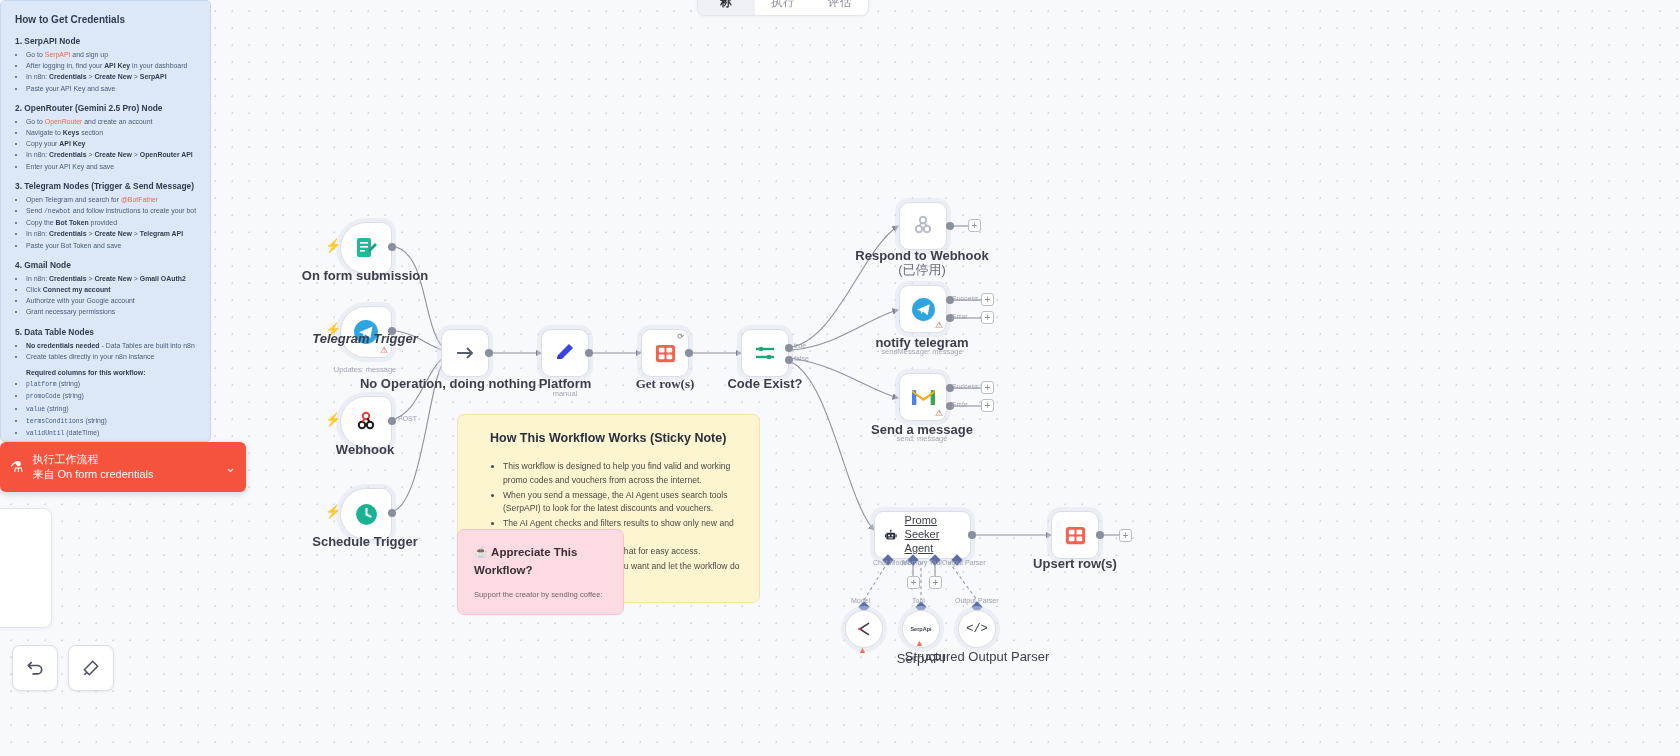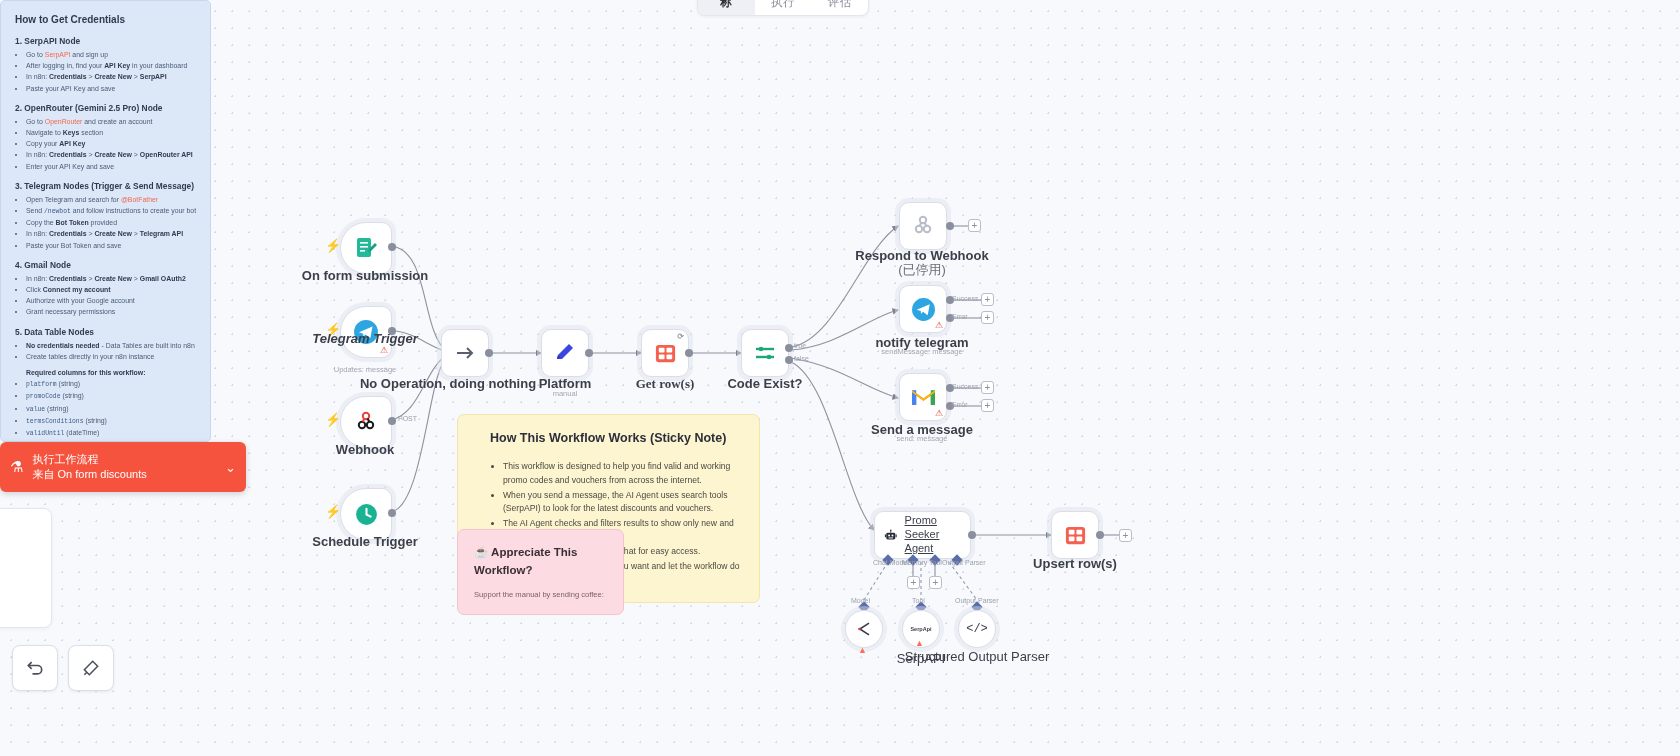--- a/index.html
+++ b/index.html
@@ -419,21 +419,21 @@
       <li>All results are displayed in the chat for easy access.</li>
       <li>Just type what kind of promo you want and let the workflow do the rest!</li>
     </ul>
   </div>
 
   <div class="sticky" id="sticky-pink">
     <h3>
       <span>☕</span>
       <span>Appreciate This Workflow?</span>
     </h3>
-    <div class="sub">Support the manual by sending coffee:</div>
+    <div class="sub">Support the creator by sending coffee:</div>
   </div>
 
   <div id="cred-panel">
     <h2>How to Get Credentials</h2>
     <div id="cred-body">
         <h4>1. SerpAPI Node</h4>
         <ul>
           <li>Go to <span class="lnk">SerpAPI</span> and sign up</li>
           <li>After logging in, find your <span class="bold">API Key</span> in your dashboard</li>
           <li>In n8n: <span class="bold">Credentials</span> &gt; <span class="bold">Create New</span> &gt; <span class="bold">SerpAPI</span></li>
@@ -475,18 +475,18 @@
           <li><span class="mono">termsConditions</span> (string)</li>
           <li><span class="mono">validUntil</span> (dateTime)</li>
         </ul>
       </div>
   </div>
 
   <div id="exec-banner">
     <span class="flask">⚗</span>
     <div class="txt">
       <div>执行工作流程</div>
-      <div>来自 On form discounts</div>
+      <div>来自 On form credentials</div>
     </div>
     <span class="chev">⌄</span>
   </div>
 
 </div>
 
 </body></html>

